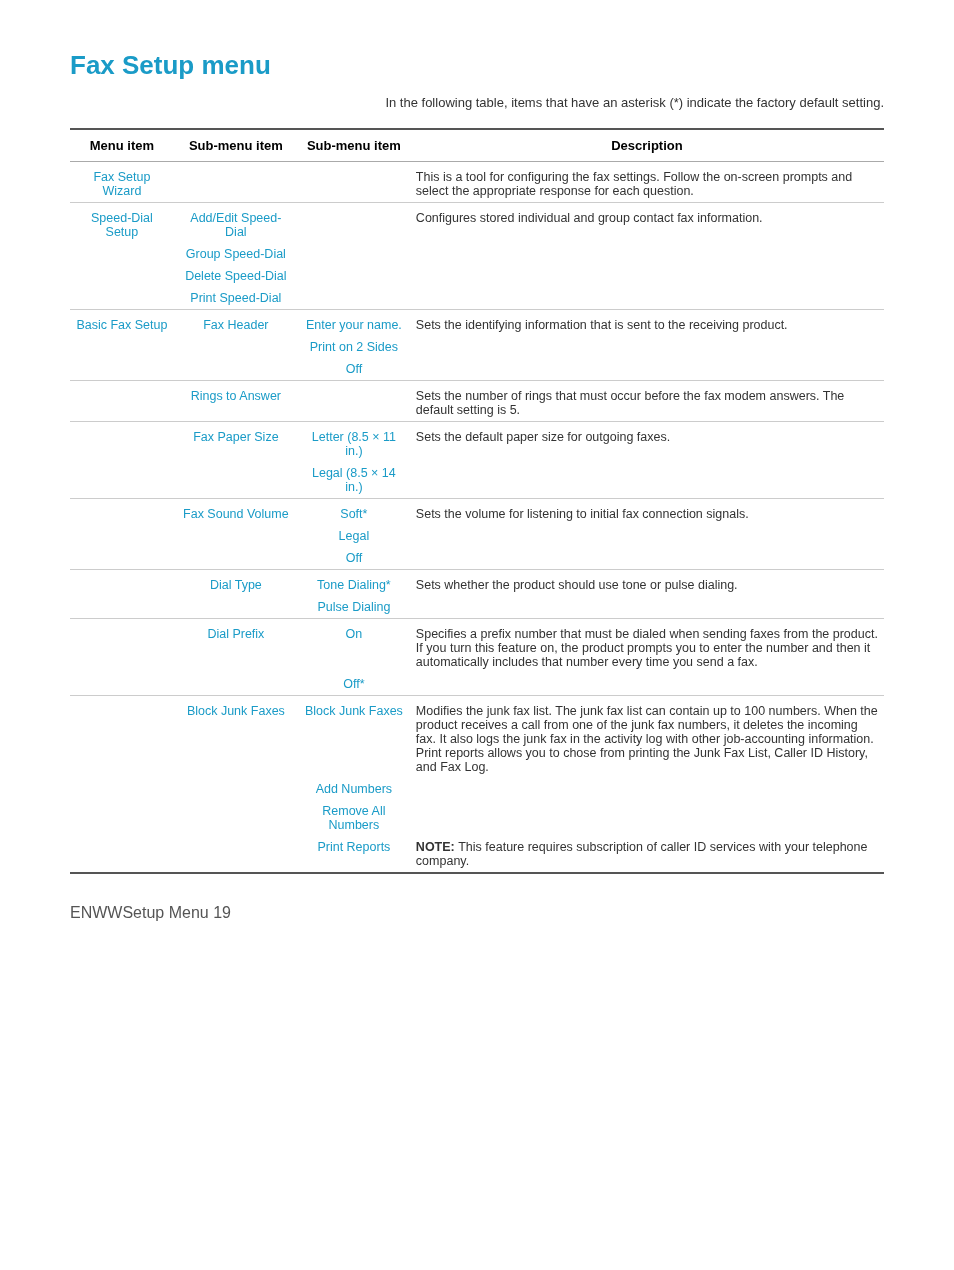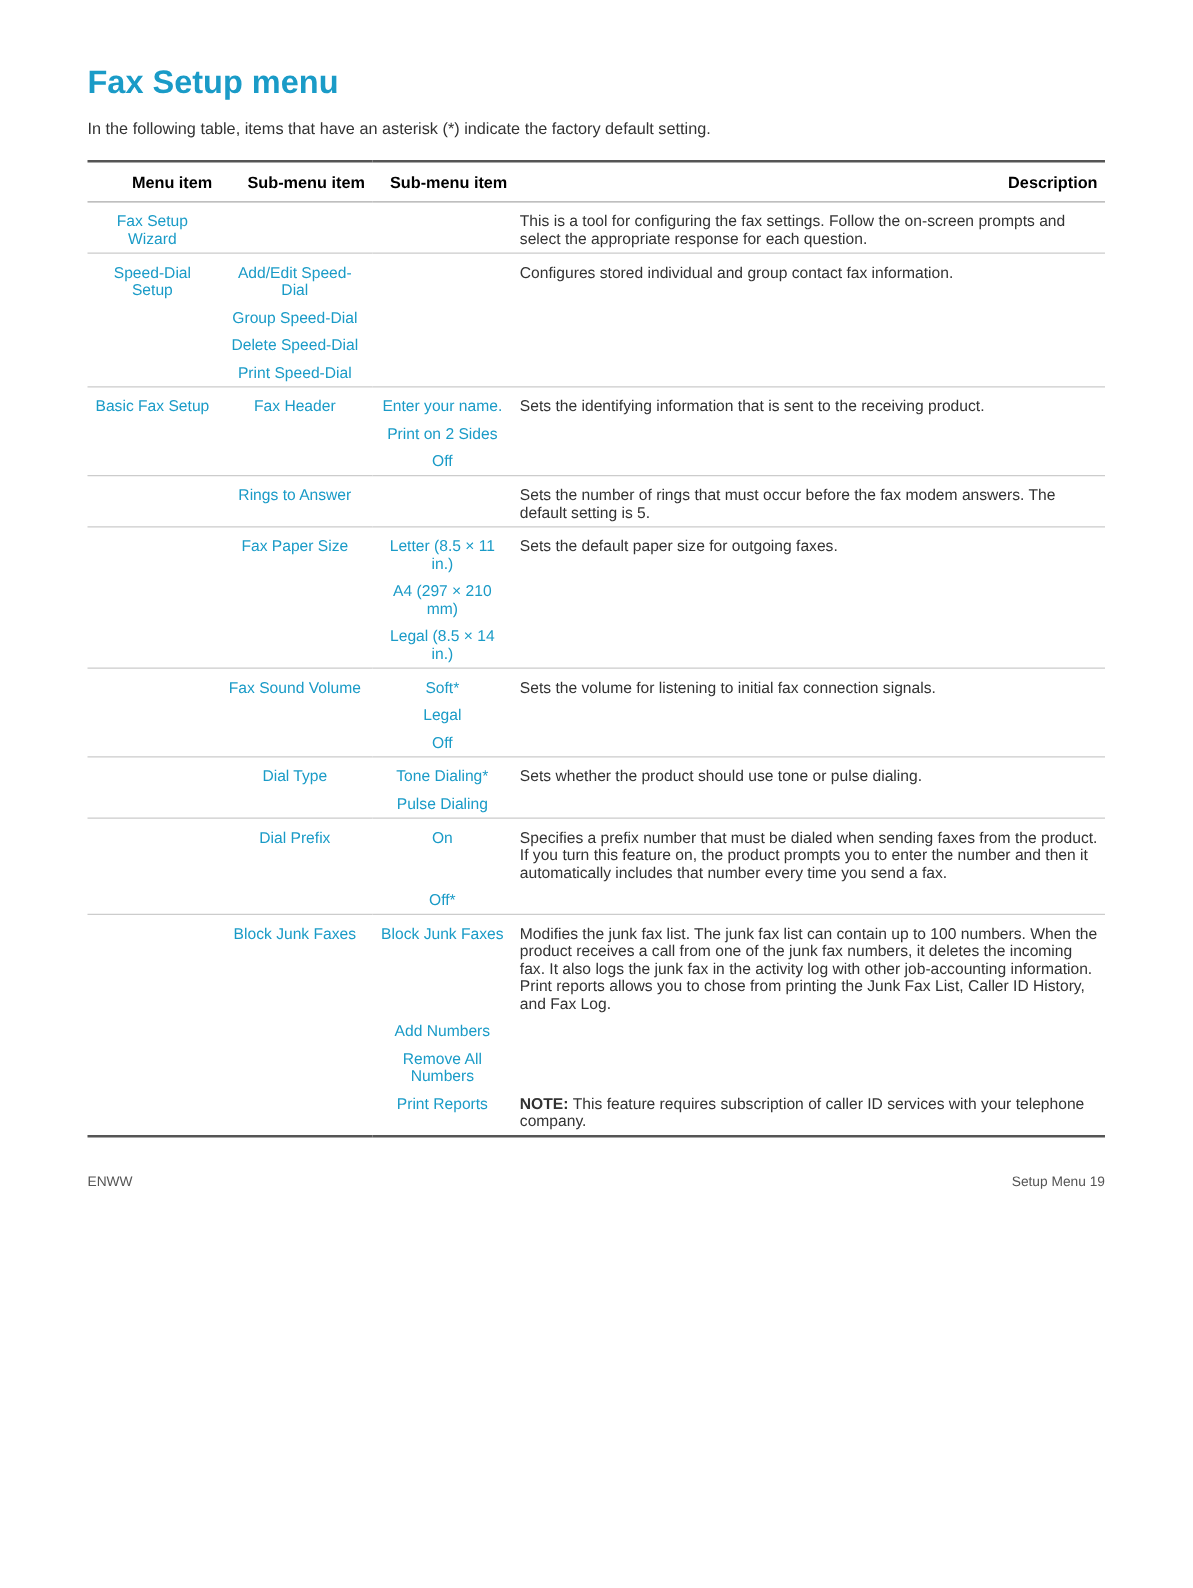--- a/index.html
+++ b/index.html
@@ -12,37 +12,37 @@
       min-height: 1270px;
       padding: 50px 70px 50px 70px;
     }
     h1 {
       color: #1a9bc7;
       font-size: 26px;
       font-weight: bold;
       margin-bottom: 14px;
     }
     .intro {
-      text-align: left;
+      text-align: right;
       font-size: 13px;
       color: #333;
       margin-bottom: 18px;
     }
     table {
       width: 100%;
       border-collapse: collapse;
       border-top: 2px solid #555;
       border-bottom: 2px solid #555;
     }
     thead th {
       font-weight: bold;
       font-size: 13px;
       color: #000;
       padding: 8px 6px 8px 4px;
-      text-align: right;
+      text-align: center;
       border-bottom: 1px solid #aaa;
       vertical-align: bottom;
     }
     td {
       padding: 4px 6px 4px 4px;
       font-size: 12.5px;
       vertical-align: top;
       color: #333;
     }
     .col-menu { width: 13%; }
@@ -53,23 +53,22 @@
     .row-separator td {
       border-top: 1px solid #ccc;
       padding-top: 8px;
     }
     .note-label {
       font-weight: bold;
       color: #333;
     }
     .footer {
       display: flex;
-      justify-content: space-between;
       margin-top: 30px;
-      font-size: 11px;
+      font-size: 16px;
       color: #555;
     }
   </style>
 </head>
 <body>
 
 <h1>Fax Setup menu</h1>
 <p class="intro">In the following table, items that have an asterisk (*) indicate the factory default setting.</p>
 
 <table>
@@ -138,26 +137,20 @@
       </tr>
       <tr class="row-separator">
         <td></td>
         <td class="cyan">Fax Paper Size</td>
         <td class="cyan">Letter (8.5 × 11 in.)</td>
         <td>Sets the default paper size for outgoing faxes.</td>
       </tr>
       <tr>
         <td></td>
         <td></td>
-        <td class="cyan">A4 (297 × 210 mm)</td>
-        <td></td>
-      </tr>
-      <tr>
-        <td></td>
-        <td></td>
         <td class="cyan">Legal (8.5 × 14 in.)</td>
         <td></td>
       </tr>
       <tr class="row-separator">
         <td></td>
         <td class="cyan">Fax Sound Volume</td>
         <td class="cyan">Soft*</td>
         <td>Sets the volume for listening to initial fax connection signals.</td>
       </tr>
       <tr>

